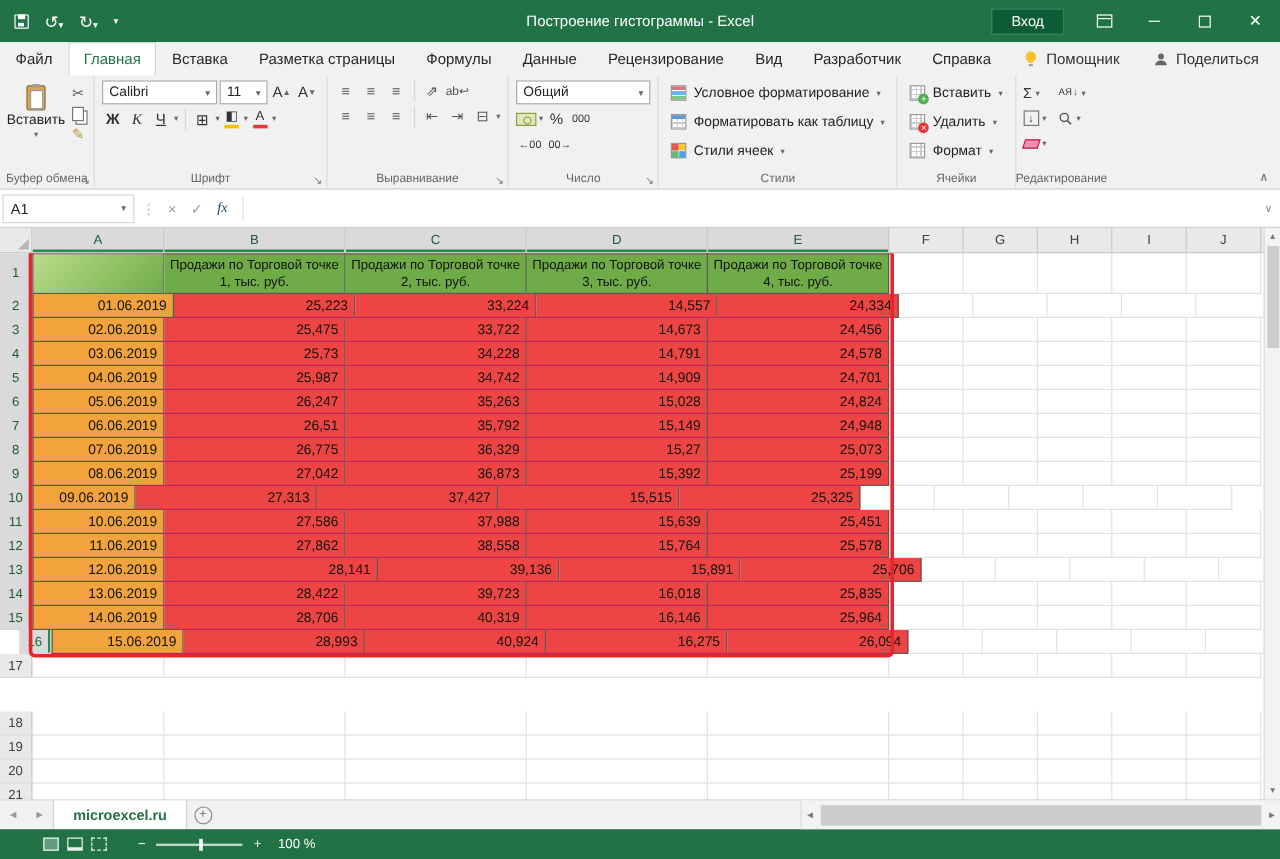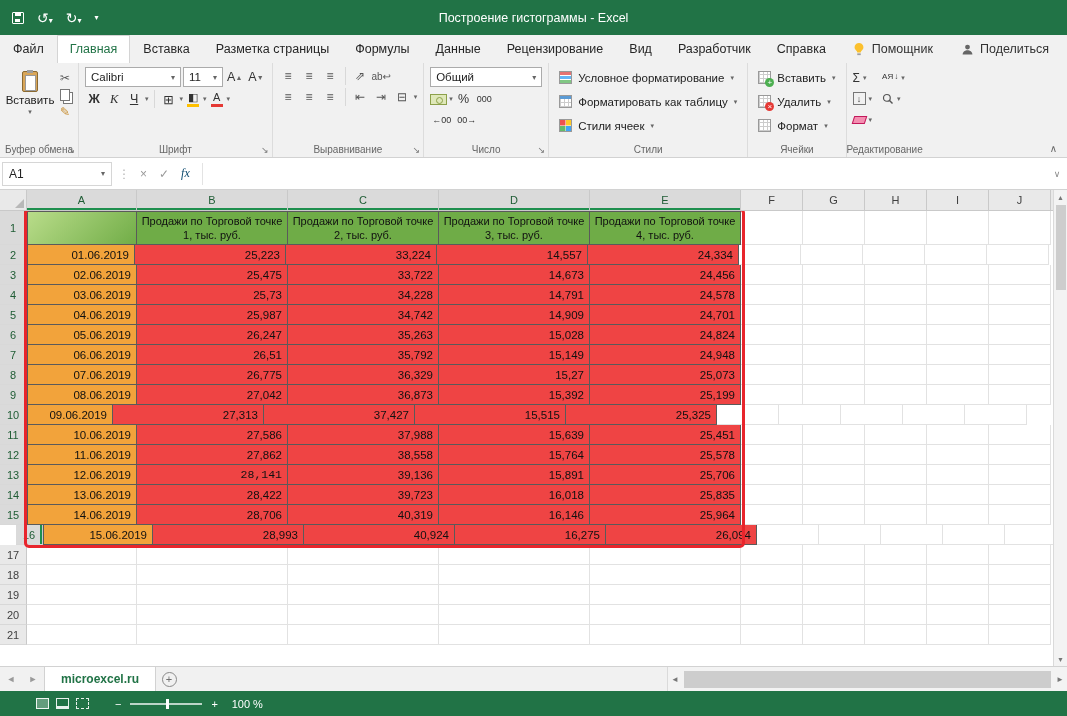--- a/index.html
+++ b/index.html
@@ -137,20 +137,31 @@
 <div class="app">
 
   <div class="titlebar">
     <div class="qat">
       <span class="icon-save"></span>
       <span class="glyph">↺<span class="chev">▾</span></span>
       <span class="glyph">↻<span class="chev">▾</span></span>
       <span class="chev">▾</span>
     </div>
     <div class="tb-title">Построение гистограммы - Excel</div>
+    <div class="tb-right">
+      <span class="signin">Вход</span>
+      <span class="win-btn">
+          <span class="ribbonopts-icon"></span>
+        </span>
+      <span class="win-btn">─</span>
+      <span class="win-btn">
+          <span class="maxi"></span>
+        </span>
+      <span class="win-btn">✕</span>
+    </div>
   </div>
 
   <div class="tabrow">
     <span style="display:flex;">
         <div class="tab">Файл</div>
         <div class="tab active">Главная</div>
         <div class="tab">Вставка</div>
         <div class="tab">Разметка страницы</div>
         <div class="tab">Формулы</div>
         <div class="tab">Данные</div>
@@ -401,21 +412,21 @@
           <div class="cell c-head" style="width: 151px;">Продажи по Торговой точке 3, тыс. руб.</div>
           <div class="cell c-head" style="width: 151px;">Продажи по Торговой точке 4, тыс. руб.</div>
           <div class="cell" style="width: 62px;"></div>
           <div class="cell" style="width: 62px;"></div>
           <div class="cell" style="width: 62px;"></div>
           <div class="cell" style="width: 62px;"></div>
           <div class="cell" style="width: 62px;"></div>
         </div>
         <div class="grow" style="height: 20px;">
           <div class="row-h sel">2</div>
-          <div class="cell c-date" style="width: 108px;">01.06.2019</div>
+          <div class="cell c-date" style="width: 118px;">01.06.2019</div>
           <div class="cell c-val" style="width: 151px;">25,223</div>
           <div class="cell c-val" style="width: 151px;">33,224</div>
           <div class="cell c-val" style="width: 151px;">14,557</div>
           <div class="cell c-val" style="width: 151px;">24,334</div>
           <div class="cell" style="width: 62px;"></div>
           <div class="cell" style="width: 62px;"></div>
           <div class="cell" style="width: 62px;"></div>
           <div class="cell" style="width: 62px;"></div>
           <div class="cell" style="width: 62px;"></div>
         </div>
@@ -545,21 +556,21 @@
           <div class="cell c-val" style="width: 151px;">25,578</div>
           <div class="cell" style="width: 62px;"></div>
           <div class="cell" style="width: 62px;"></div>
           <div class="cell" style="width: 62px;"></div>
           <div class="cell" style="width: 62px;"></div>
           <div class="cell" style="width: 62px;"></div>
         </div>
         <div class="grow" style="height: 20px;">
           <div class="row-h sel">13</div>
           <div class="cell c-date" style="width: 110px;">12.06.2019</div>
-          <div class="cell c-val" style="width: 151px; font-family: Liberation Mono, monospace;">28,141</div>
+          <div class="cell c-val" style="width: 178px;">28,141</div>
           <div class="cell c-val" style="width: 151px;">39,136</div>
           <div class="cell c-val" style="width: 151px;">15,891</div>
           <div class="cell c-val" style="width: 151px;">25,706</div>
           <div class="cell" style="width: 62px;"></div>
           <div class="cell" style="width: 62px;"></div>
           <div class="cell" style="width: 62px;"></div>
           <div class="cell" style="width: 62px;"></div>
           <div class="cell" style="width: 62px;"></div>
         </div>
         <div class="grow" style="height: 20px;">
@@ -607,21 +618,21 @@
           <div class="cell" style="width: 151px;"></div>
           <div class="cell" style="width: 151px;"></div>
           <div class="cell" style="width: 151px;"></div>
           <div class="cell" style="width: 151px;"></div>
           <div class="cell" style="width: 62px;"></div>
           <div class="cell" style="width: 62px;"></div>
           <div class="cell" style="width: 62px;"></div>
           <div class="cell" style="width: 62px;"></div>
           <div class="cell" style="width: 62px;"></div>
         </div>
-        <div class="grow" style="height: 20px;">
+        <div class="grow" style="height: 20px; margin-top: 28px;">
           <div class="row-h">18</div>
           <div class="cell" style="width: 110px;"></div>
           <div class="cell" style="width: 151px;"></div>
           <div class="cell" style="width: 151px;"></div>
           <div class="cell" style="width: 151px;"></div>
           <div class="cell" style="width: 151px;"></div>
           <div class="cell" style="width: 62px;"></div>
           <div class="cell" style="width: 62px;"></div>
           <div class="cell" style="width: 62px;"></div>
           <div class="cell" style="width: 62px;"></div>

